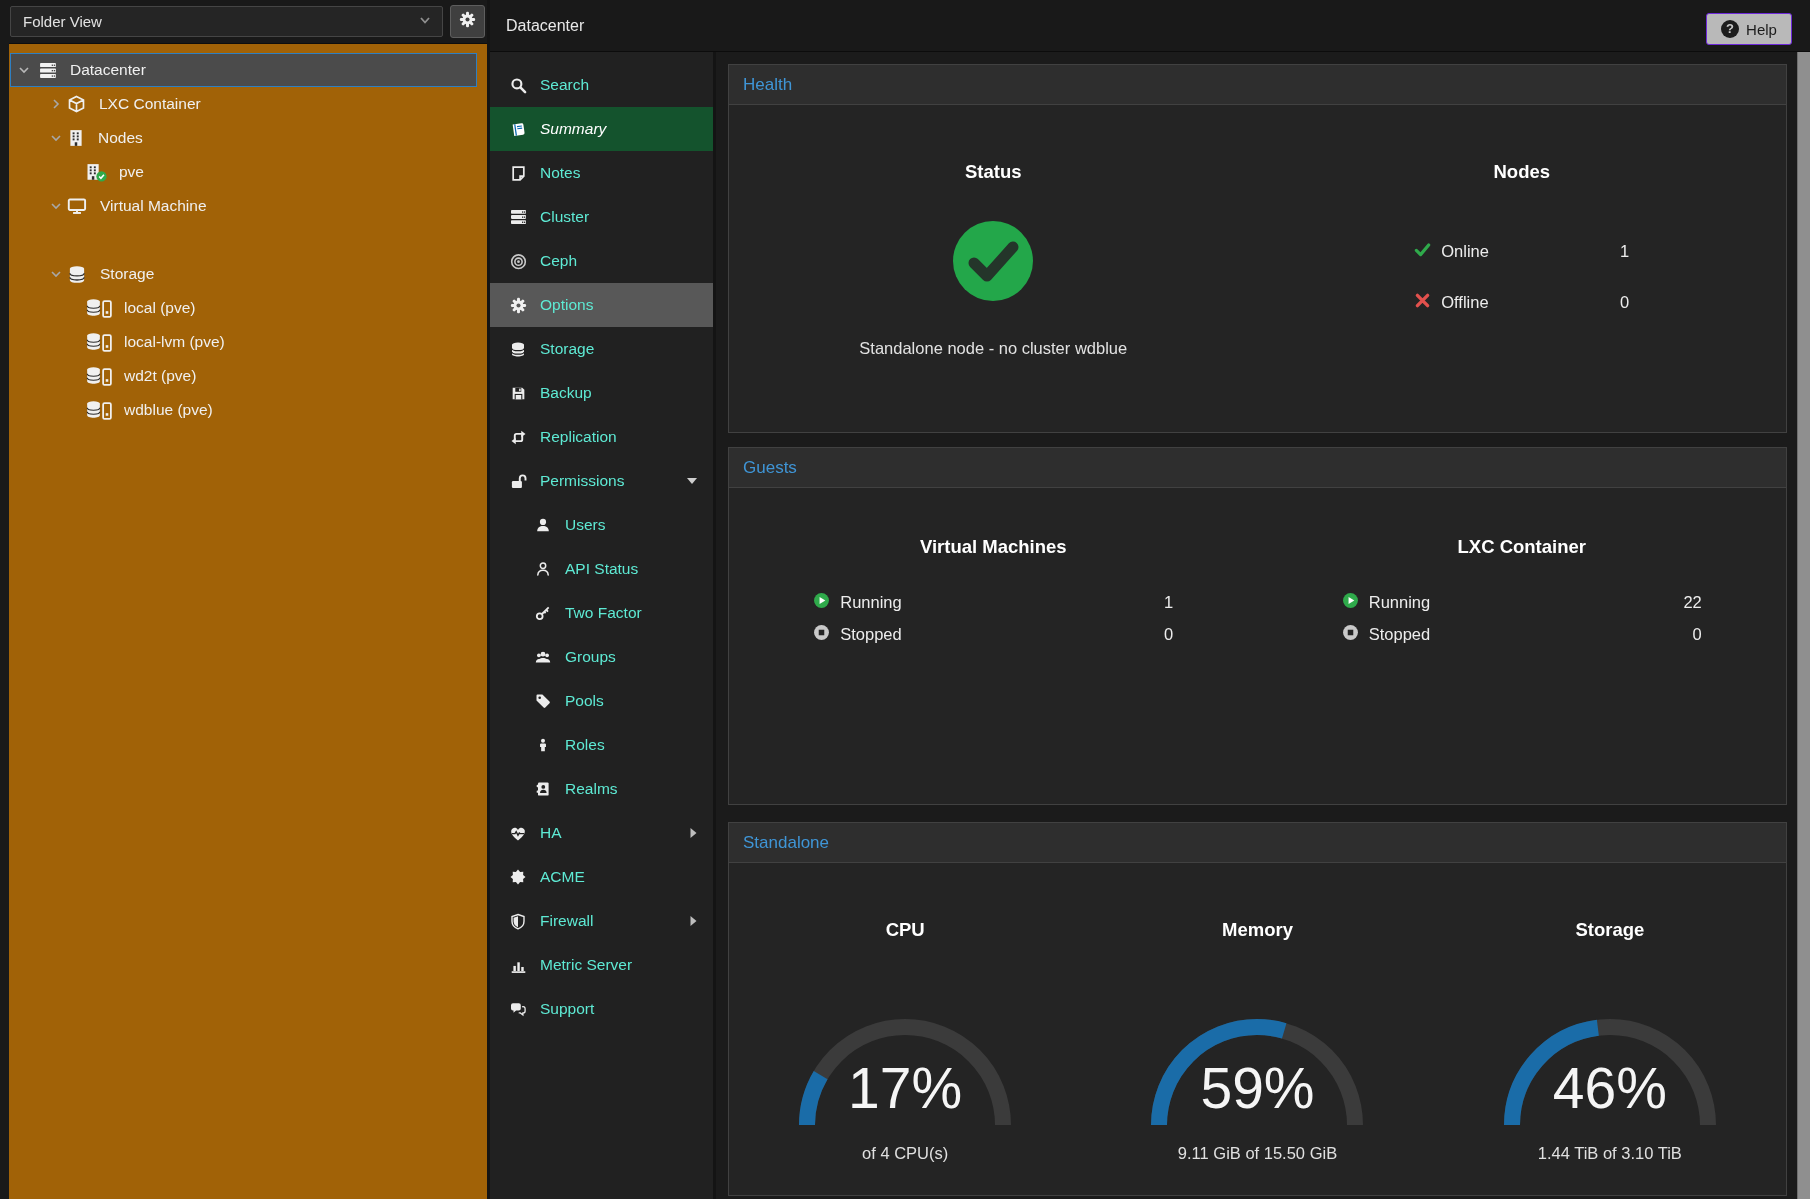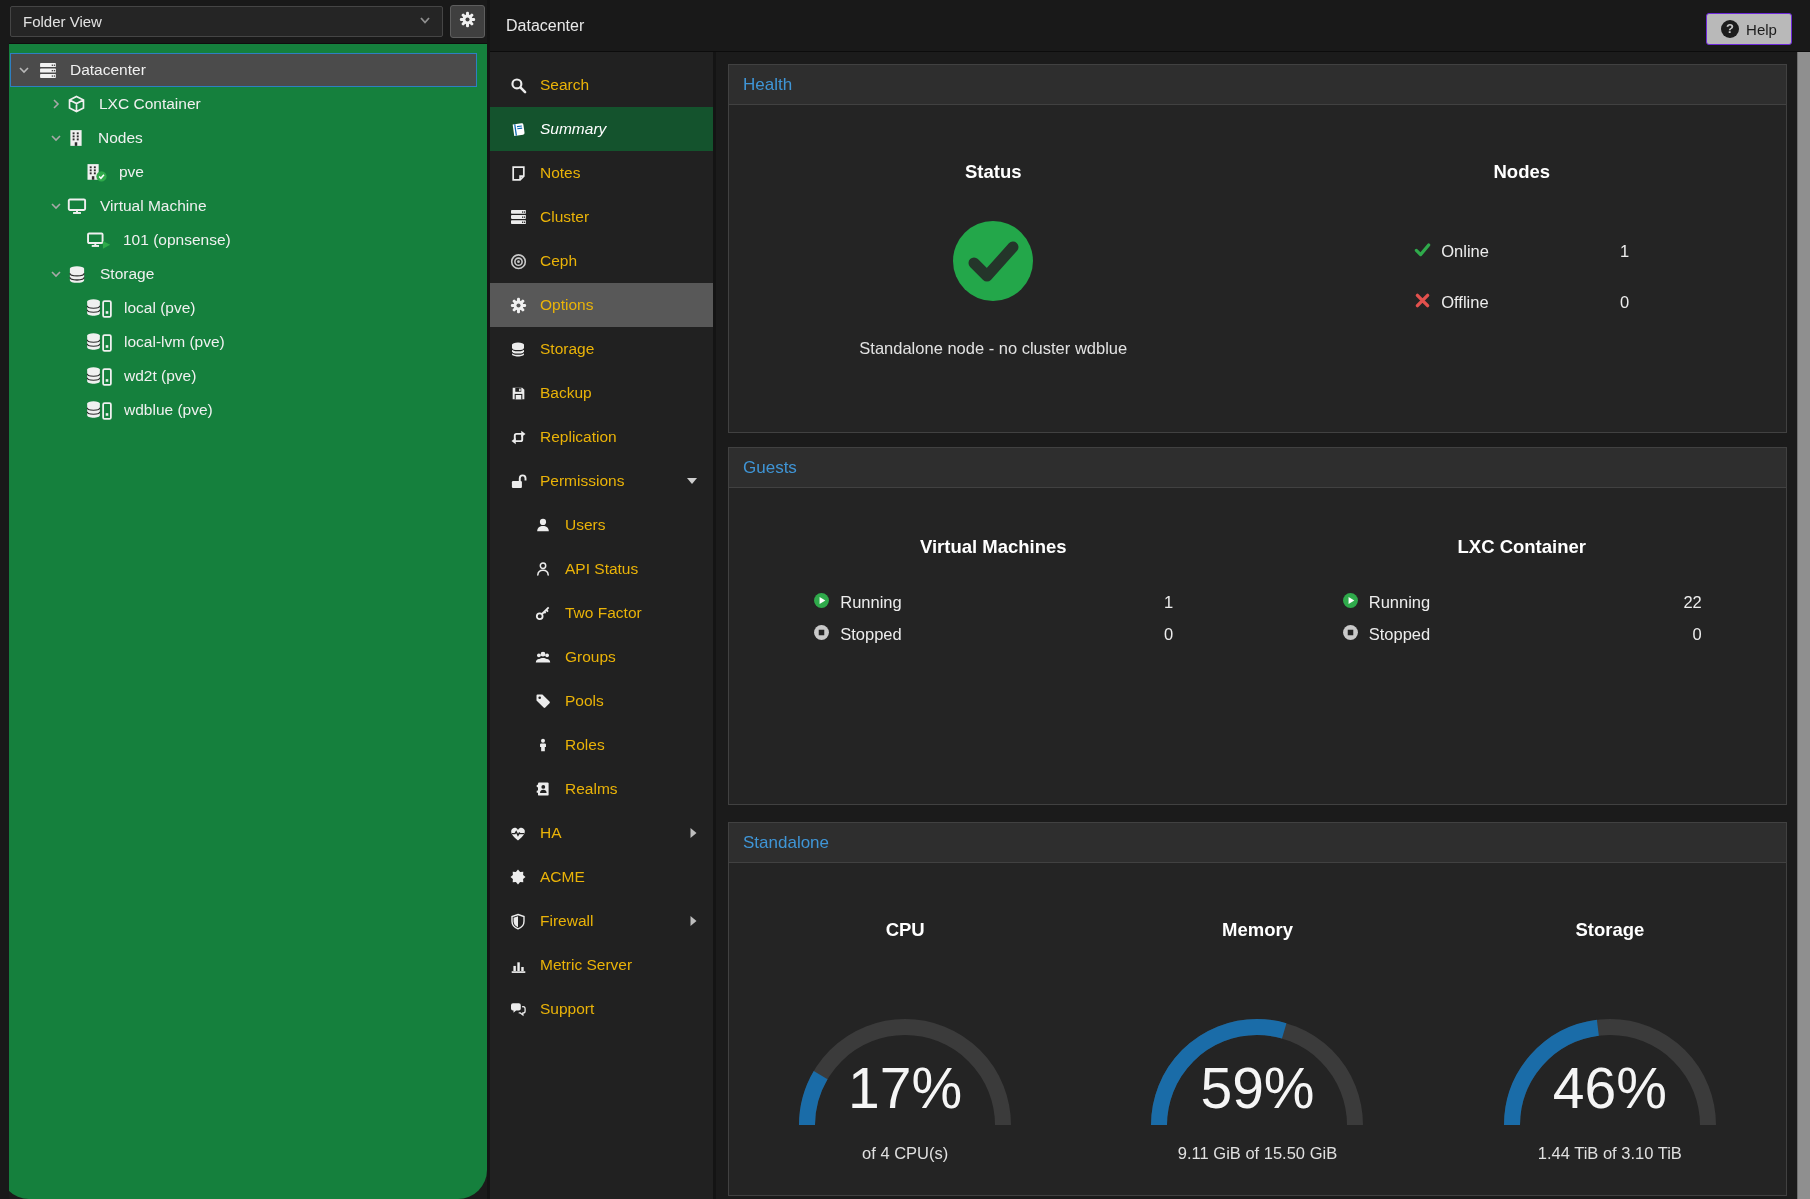--- a/index.html
+++ b/index.html
@@ -1,20 +1,20 @@
 <!DOCTYPE html>
 <html><head>
 <meta charset="utf-8">
 <style>
   * { margin:0; padding:0; box-sizing:border-box; }
   body { background:#000; font-family:"Liberation Sans", sans-serif; }
   .root { position:relative; width:1810px; height:1199px; background:#1b1b1b; overflow:hidden; color:#e6e6e6; }
 
   
-  .tree-panel { position:absolute; left:0; top:0; width:487px; height:100%; background:#15803d;border-radius:29px; }
+  .tree-panel { position:absolute; left:0; top:0; width:487px; height:100%; background:#a16207; }
   .left-strip { position:absolute; left:0; top:0; width:9px; height:100%; background:#191919; }
   .tree-topbar { position:absolute; left:0; top:0; width:487px; height:44px; background:#191919; border-bottom:1px solid #0e0e0e; }
   .combo { position:absolute; left:10px; top:6px; width:433px; height:31px; background:#252525; border:1px solid #454545; border-radius:2px; display:flex; align-items:center; cursor:pointer; }
   .combo-text { padding-left:12px; font-size:15px; color:#e2e2e2; }
   .combo-caret { margin-left:auto; margin-right:10px; }
   .gear-btn { position:absolute; left:450px; top:5px; width:35px; height:33px; background:#3f3f3f; border:1px solid #5e5e5e; border-radius:3px; display:flex; align-items:center; justify-content:center; cursor:pointer; }
 
   .trow { position:absolute; left:10px; width:467px; height:34px; display:flex; align-items:center; color:#f0f0f0; font-size:15.5px; cursor:pointer; }
   .trow.sel { background:#4b4b4b; box-shadow: inset 0 0 0 1px #2e7fc2; }
   .trow .chev { flex:none; display:flex; }
@@ -24,21 +24,21 @@
   .t1 .chev { margin-left:40px; } .t1 .ticon { margin-left:5px; }
   .t2 .ticon { margin-left:76px; }
   .t2 .tlabel { margin-left:11px; }
 
   
   .vsep1 { position:absolute; left:487px; top:0; width:3px; height:100%; background:#141414; }
   .vsep2 { position:absolute; left:713px; top:52px; width:3px; height:1147px; background:#141414; }
   .main-topbar { position:absolute; left:490px; top:0; width:1320px; height:52px; background:#191919; border-bottom:1px solid #0c0c0c; }
   .nav-title { position:absolute; left:16px; top:0; height:52px; line-height:52px; font-size:16px; color:#e8e8e8; }
   .nav-panel { position:absolute; left:490px; top:52px; width:223px; height:1147px; background:#212121; padding-top:11px; }
-  .nav-item { position:relative; height:44px; display:flex; align-items:center; padding-left:18px; font-size:15.5px; color:#eab308; cursor:pointer; }
+  .nav-item { position:relative; height:44px; display:flex; align-items:center; padding-left:18px; font-size:15.5px; color:#5eead4; cursor:pointer; }
   .nav-item.sub { padding-left:43px; }
   .nav-item.sel-blue { background:#14532d; color:#fff;font-style:italic; }
   .nav-item.sel-gray { background:#585858; }
   .nav-item .nicon { width:20px; flex:none; display:flex; justify-content:center; }
   .nav-item .nlabel { margin-left:12px; white-space:nowrap; }
   .nav-item .caret { position:absolute; right:16px; top:50%; transform:translateY(-50%); display:flex; }
 
   
   .help-btn { position:absolute; left:1706px; top:13px; width:86px; height:32px; background:#b9b9b9; border:1px solid #6d28d9; border-radius:3px; display:flex; align-items:center; justify-content:center; gap:7px; cursor:pointer; }
   .help-q { width:18px; height:18px; background:#1d1d1d; border-radius:50%; position:relative; }
@@ -189,31 +189,20 @@
           </svg>
         </span>
       <span class="ticon">
           <svg width="20" height="18" viewBox="0 0 17 16">
             <rect x="1.2" y="2.2" width="14.5" height="9.3" rx="1" fill="none" stroke="#f0f0f0" stroke-width="1.7"></rect>
             <line x1="8.5" y1="11.5" x2="8.5" y2="13.6" stroke="#f0f0f0" stroke-width="1.7"></line>
             <line x1="5" y1="14.2" x2="12" y2="14.2" stroke="#f0f0f0" stroke-width="1.7"></line>
           </svg>
         </span>
       <span class="tlabel">Virtual Machine</span>
-    </div>
-    <div class="trow t2" style="top:223px">
-      <span class="ticon">
-          <svg width="26" height="19" viewBox="0 0 22 17">
-            <rect x="1.2" y="2.2" width="13" height="8.6" rx="1" fill="none" stroke="#f0f0f0" stroke-width="1.7"></rect>
-            <line x1="7.7" y1="10.8" x2="7.7" y2="12.8" stroke="#f0f0f0" stroke-width="1.7"></line>
-            <line x1="4.5" y1="13.4" x2="11" y2="13.4" stroke="#f0f0f0" stroke-width="1.7"></line>
-            <polygon points="14.5,9 21,12.4 14.5,15.8" fill="#2faa4b"></polygon>
-          </svg>
-        </span>
-      <span class="tlabel">101 (opnsense)</span>
     </div>
     <div class="trow t1" style="top:257px">
       <span class="chev">
           <svg width="12" height="12" viewBox="0 0 12 12">
             <polyline points="2,4 6,8 10,4" fill="none" stroke="#a8a8a8" stroke-width="1.6"></polyline>
           </svg>
         </span>
       <span class="ticon">
           <svg width="20" height="19" viewBox="0 0 16 16">
             <path d="M2 3.2 V12.8 c0 1.25 2.7 2.25 6 2.25 s6-1 6-2.25 V3.2 Z" fill="#f0f0f0"></path>

